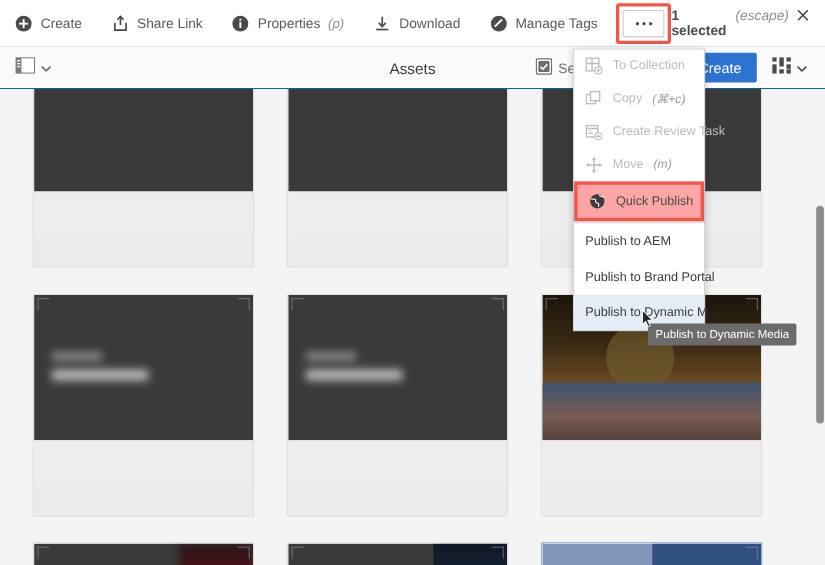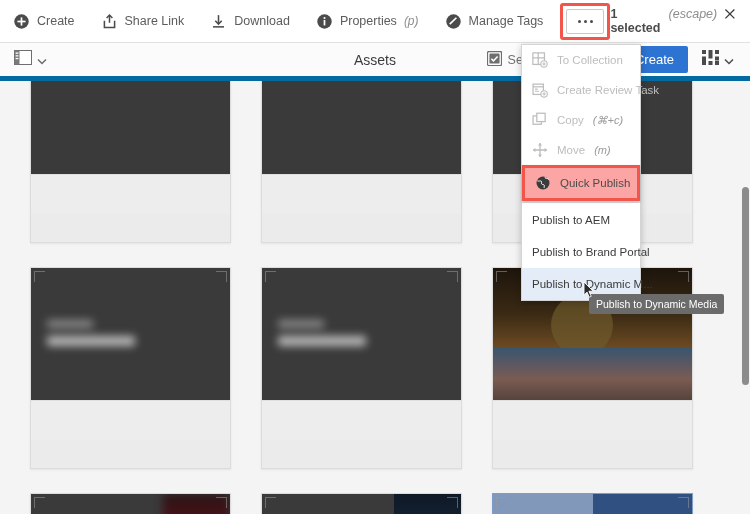--- a/index.html
+++ b/index.html
@@ -44,21 +44,21 @@
     display: flex; align-items: flex-start; gap: 6px;
     font-size: 12.5px; color: #4b4b4b; padding-right: 10px; margin-right: 4px;
   }
   .sel-status b { font-weight: bold; }
   .sel-status .esc { color: #8e8e8e; font-style: italic; }
   .close-x { width: 16px; height: 16px; cursor: pointer; }
 
   
   .sub-bar {
     position: absolute; top: 43px; left: 0; width: 750px; height: 38px;
-    background: #fbfbfb; border-bottom: 5px solid #0369a1;
+    background: #fbfbfb; border-bottom: 1px solid #0369a1;
     display: flex; align-items: center;
   }
   .rail-toggle {
     display: flex; align-items: center; gap: 5px;
     padding: 0 10px 0 14px; height: 38px; cursor: pointer;
   }
   .page-title {
     position: absolute; left: 0; right: 0; text-align: center;
     font-size: 14px; color: #3c3c3c; pointer-events: none;
   }
@@ -196,38 +196,38 @@
             <path d="M10 2.5v9" stroke="#4b4b4b" stroke-width="1.8" fill="none"></path>
             <path d="M6.6 5.8L10 2.4l3.4 3.4" fill="none" stroke="#4b4b4b" stroke-width="1.8"></path>
           </svg>
       </span>
       <span class="lbl">Share Link</span>
     </div>
 
     <div class="act">
       <span class="act-ico">
         <svg viewBox="0 0 20 20">
+            <circle cx="10" cy="10" r="8.5" fill="#4b4b4b"></circle>
+            <rect x="9" y="8.2" width="2" height="6.4" fill="#fff"></rect>
+            <rect x="9" y="4.8" width="2" height="2.2" fill="#fff"></rect>
+          </svg>
+      </span>
+      <span class="lbl">Properties</span>
+      <span class="kbd">(p)</span>
+    </div>
+
+    <div class="act">
+      <span class="act-ico">
+        <svg viewBox="0 0 20 20">
             <path d="M10 2.5v10" stroke="#4b4b4b" stroke-width="1.8" fill="none"></path>
             <path d="M6.2 9.2L10 13l3.8-3.8" fill="none" stroke="#4b4b4b" stroke-width="1.8"></path>
             <rect x="3.5" y="15.4" width="13" height="1.8" fill="#4b4b4b"></rect>
           </svg>
       </span>
       <span class="lbl">Download</span>
-    </div>
-
-    <div class="act">
-      <span class="act-ico">
-        <svg viewBox="0 0 20 20">
-            <circle cx="10" cy="10" r="8.5" fill="#4b4b4b"></circle>
-            <rect x="9" y="8.2" width="2" height="6.4" fill="#fff"></rect>
-            <rect x="9" y="4.8" width="2" height="2.2" fill="#fff"></rect>
-          </svg>
-      </span>
-      <span class="lbl">Properties</span>
-      <span class="kbd">(p)</span>
     </div>
 
     <div class="act">
       <span class="act-ico">
         <svg viewBox="0 0 20 20">
             <circle cx="10" cy="10" r="8.5" fill="#4b4b4b"></circle>
             <path d="M5.6 13.2L13.4 5.6" stroke="#fff" stroke-width="2"></path>
           </svg>
       </span>
       <span class="lbl">Manage Tags</span>
@@ -425,39 +425,39 @@
             <circle cx="13.5" cy="13.5" r="3.6" fill="#fff" stroke="#bdbdbd" stroke-width="1.2"></circle>
             <path d="M13.5 11.6v3.8M11.6 13.5h3.8" stroke="#bdbdbd" stroke-width="1.2"></path>
           </svg>
       </span>
       <span>To Collection</span>
     </div>
 
     <div class="mi disabled">
       <span class="mi-ico">
         <svg viewBox="0 0 18 18">
+            <rect x="1.2" y="4.4" width="9.4" height="9.4" fill="none" stroke="#bdbdbd" stroke-width="1.4"></rect>
+            <rect x="5.4" y="1.4" width="9.4" height="9.4" fill="#fff" stroke="#bdbdbd" stroke-width="1.4"></rect>
+          </svg>
+      </span>
+      <span>Copy</span>
+      <span class="mkbd">(⌘+c)</span>
+    </div>
+
+    <div class="mi disabled">
+      <span class="mi-ico">
+        <svg viewBox="0 0 18 18">
             <rect x="1.2" y="2.4" width="11.6" height="11.6" fill="none" stroke="#bdbdbd" stroke-width="1.4"></rect>
             <path d="M1.2 5.4h11.6" stroke="#bdbdbd" stroke-width="1.4"></path>
             <path d="M3.4 8h3M3.4 10.4h4.5" stroke="#bdbdbd" stroke-width="1.2"></path>
             <circle cx="13.6" cy="13.4" r="3.6" fill="#fff" stroke="#bdbdbd" stroke-width="1.2"></circle>
             <path d="M13.6 11.5v3.8M11.7 13.4h3.8" stroke="#bdbdbd" stroke-width="1.2"></path>
           </svg>
       </span>
       <span>Create Review Task</span>
-    </div>
-
-    <div class="mi disabled">
-      <span class="mi-ico">
-        <svg viewBox="0 0 18 18">
-            <rect x="1.2" y="4.4" width="9.4" height="9.4" fill="none" stroke="#bdbdbd" stroke-width="1.4"></rect>
-            <rect x="5.4" y="1.4" width="9.4" height="9.4" fill="#fff" stroke="#bdbdbd" stroke-width="1.4"></rect>
-          </svg>
-      </span>
-      <span>Copy</span>
-      <span class="mkbd">(⌘+c)</span>
     </div>
 
     <div class="mi disabled">
       <span class="mi-ico">
         <svg viewBox="0 0 18 18">
             <path d="M9 1.2v15.6M1.2 9h15.6" stroke="#bdbdbd" stroke-width="1.5"></path>
             <path d="M9 1.2l-2.4 2.6h4.8zM9 16.8l-2.4-2.6h4.8zM1.2 9l2.6-2.4v4.8zM16.8 9l-2.6-2.4v4.8z" fill="#bdbdbd"></path>
           </svg>
       </span>
       <span>Move</span>

